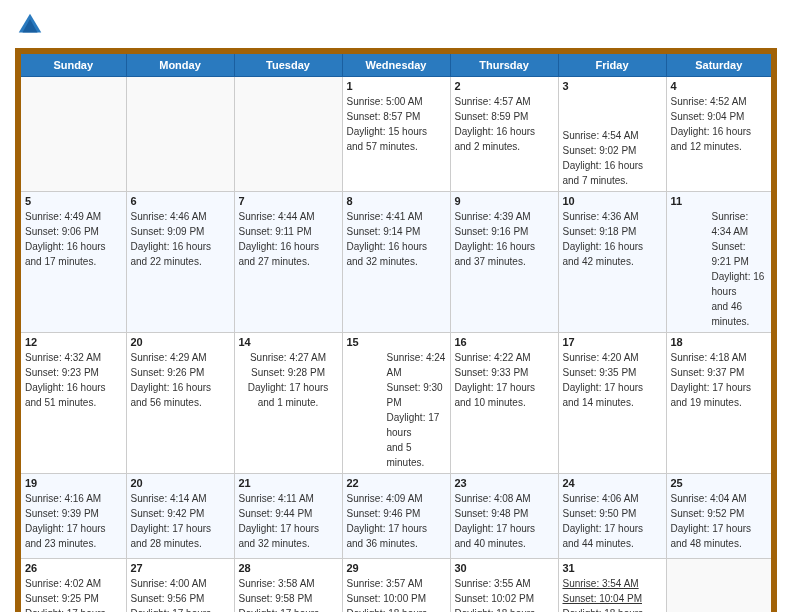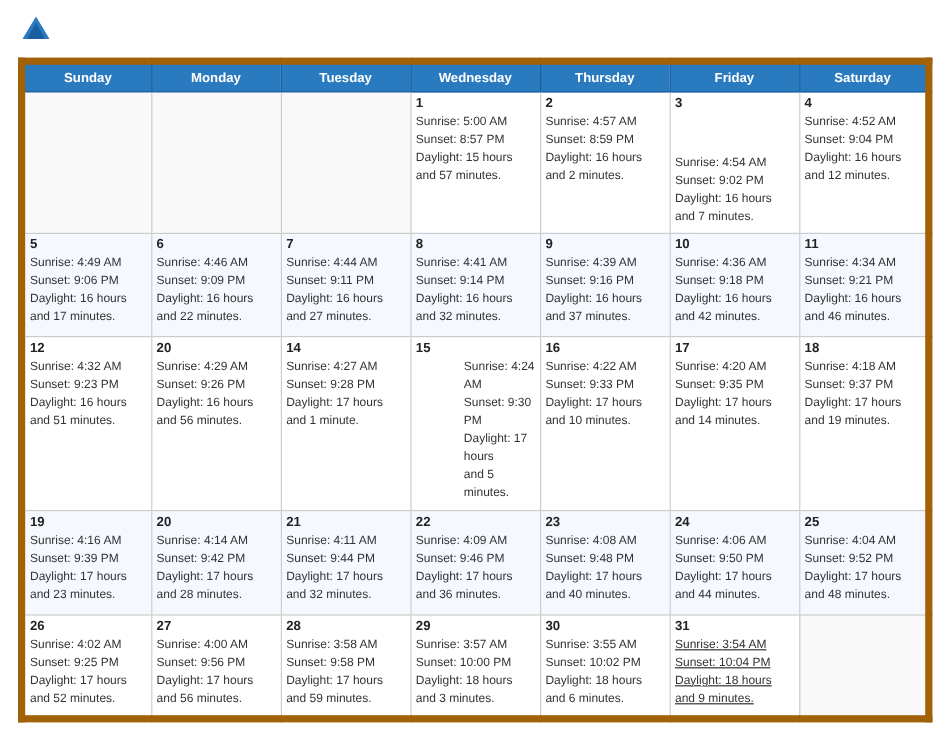--- a/index.html
+++ b/index.html
@@ -199,21 +199,21 @@
           </td>
           <td>
             <div class="day-number">10</div>
             <div class="day-info" style="white-space: pre-line;">Sunrise: 4:36 AM
 Sunset: 9:18 PM
 Daylight: 16 hours
 and 42 minutes.</div>
           </td>
           <td>
             <div class="day-number">11</div>
-            <div class="day-info" style="white-space: pre-line;">Sunrise: 4:34 AM
+            <div class="day-info" style="white-space: pre-line; margin-left: 41px;">Sunrise: 4:34 AM
 Sunset: 9:21 PM
 Daylight: 16 hours
 and 46 minutes.</div>
           </td>
         </tr>
         <tr>
           <td>
             <div class="day-number">12</div>
             <div class="day-info" style="white-space: pre-line;">Sunrise: 4:32 AM
 Sunset: 9:23 PM
@@ -222,21 +222,21 @@
           </td>
           <td>
             <div class="day-number">20</div>
             <div class="day-info" style="white-space: pre-line;">Sunrise: 4:29 AM
 Sunset: 9:26 PM
 Daylight: 16 hours
 and 56 minutes.</div>
           </td>
           <td>
             <div class="day-number">14</div>
-            <div class="day-info" style="white-space: pre-line;">Sunrise: 4:27 AM
+            <div class="day-info" style="white-space: pre-line; text-align: center;">Sunrise: 4:27 AM
 Sunset: 9:28 PM
 Daylight: 17 hours
 and 1 minute.</div>
           </td>
           <td>
             <div class="day-number">15</div>
             <div class="day-info" style="white-space: pre-line; margin-left: 40px;">Sunrise: 4:24 AM
 Sunset: 9:30 PM
 Daylight: 17 hours
 and 5 minutes.</div>

